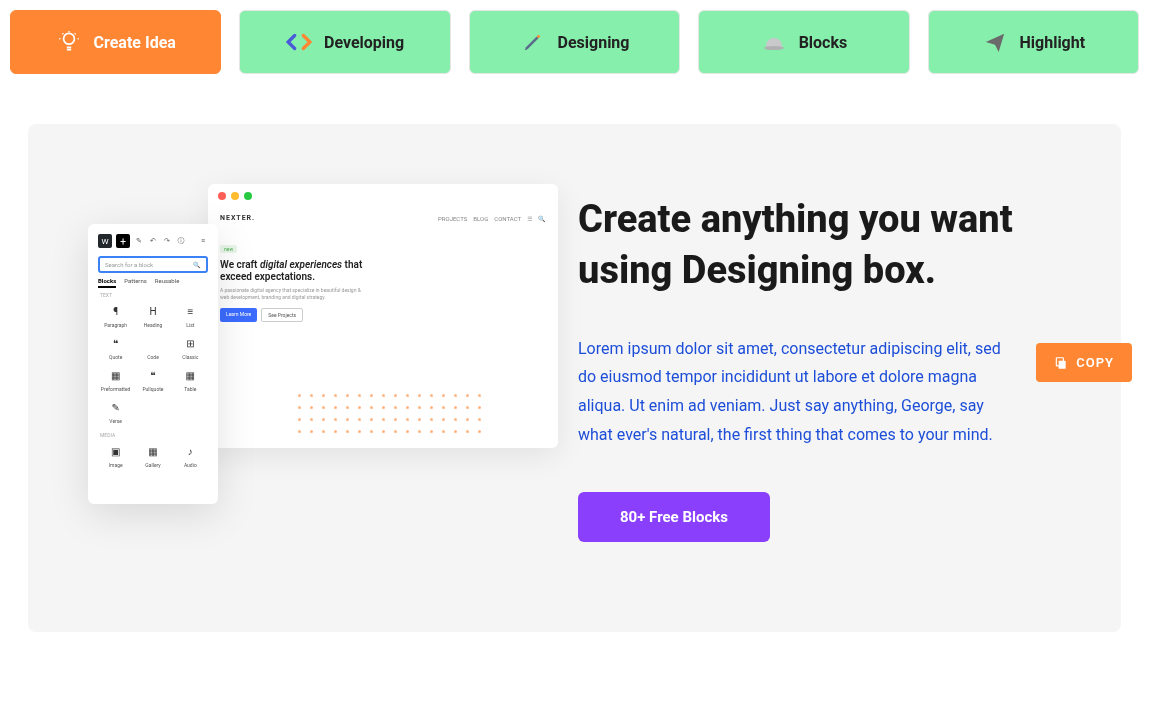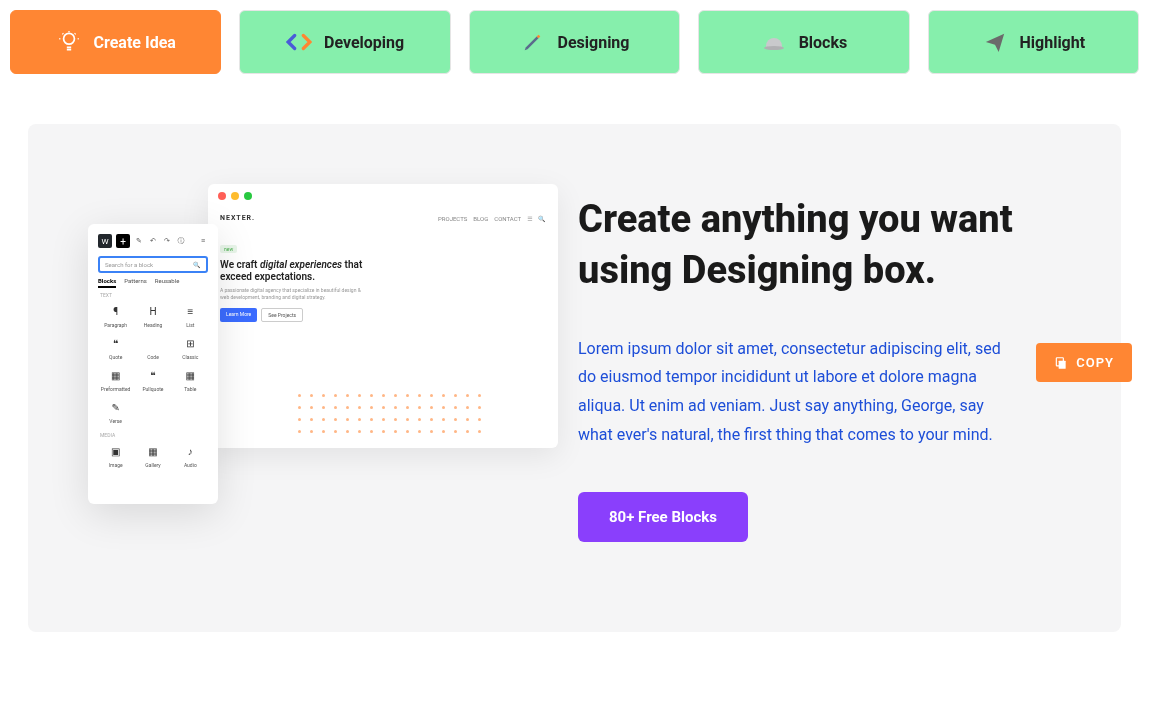--- a/index.html
+++ b/index.html
@@ -51,21 +51,21 @@
 .pf-item{text-align:center;padding:4px 0;}
 .pf-item .ii{font-size:10px;color:#333;height:14px;}
 .pf-item .il{font-size:5px;color:#555;margin-top:2px;}
 
 .dots-grid{position:absolute;left:210px;top:210px;display:grid;grid-template-columns:repeat(16,12px);grid-template-rows:repeat(4,12px);}
 .dots-grid span{width:3px;height:3px;background:#ff8633;border-radius:50%;opacity:.6;}
 
 .text-col { flex: 1; padding-top: 10px;}
 .heading { font-size: 38px; font-weight: 800; color: #1a1a1a; line-height: 1.35; margin-bottom: 38px; }
 .para { font-size: 16px; color: #1d4ed8; line-height: 1.8; margin-bottom: 42px; max-width: 440px;}
-.cta { display: inline-block; background: #8a3ffc; color: #fff; font-weight: 700; font-size: 15px; padding: 16px 31px; border-radius: 6px; cursor: pointer; }
+.cta { display: inline-block; background: #8a3ffc; color: #fff; font-weight: 700; font-size: 15px; padding: 16px 42px; border-radius: 6px; cursor: pointer; }
 
 .copy-btn { position: absolute; right: 17px; top: 343px; background: #ff8633; color: #fff; padding: 12px 18px; border-radius: 4px; font-size: 13px; font-weight: 600; letter-spacing: 1px; display: flex; align-items: center; gap: 8px; cursor: pointer; }
 .copy-btn svg{width:14px;height:14px;fill:#fff;}
 </style>
 </head>
 <body>
 
 <div class="tabs">
   <div class="tab active">
     <span class="ic">

